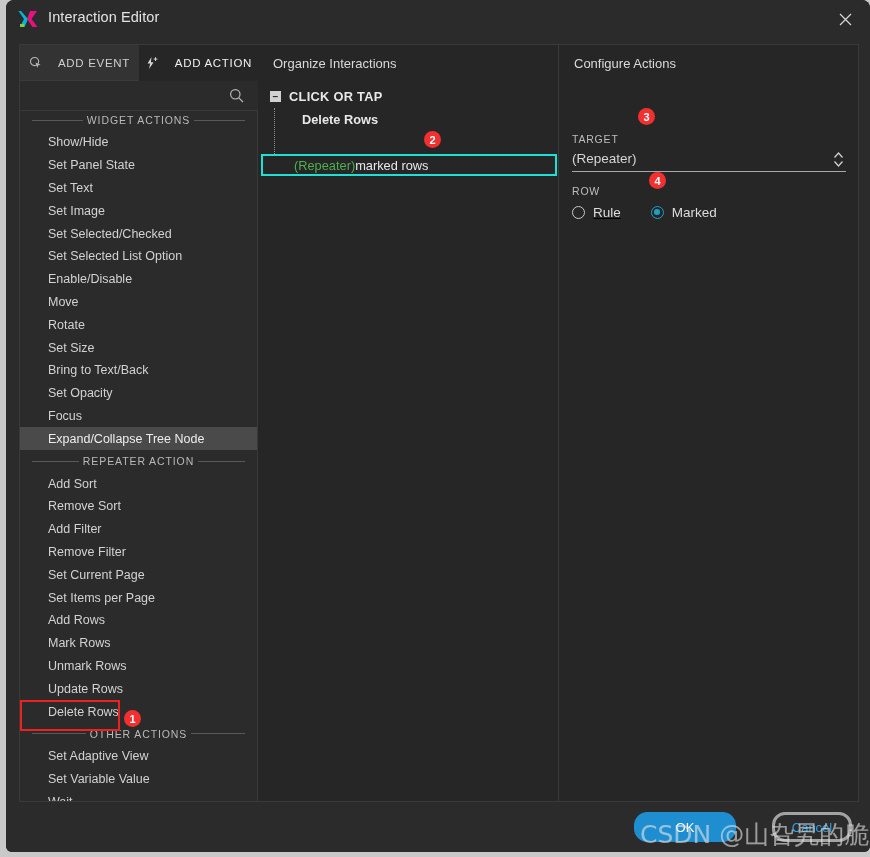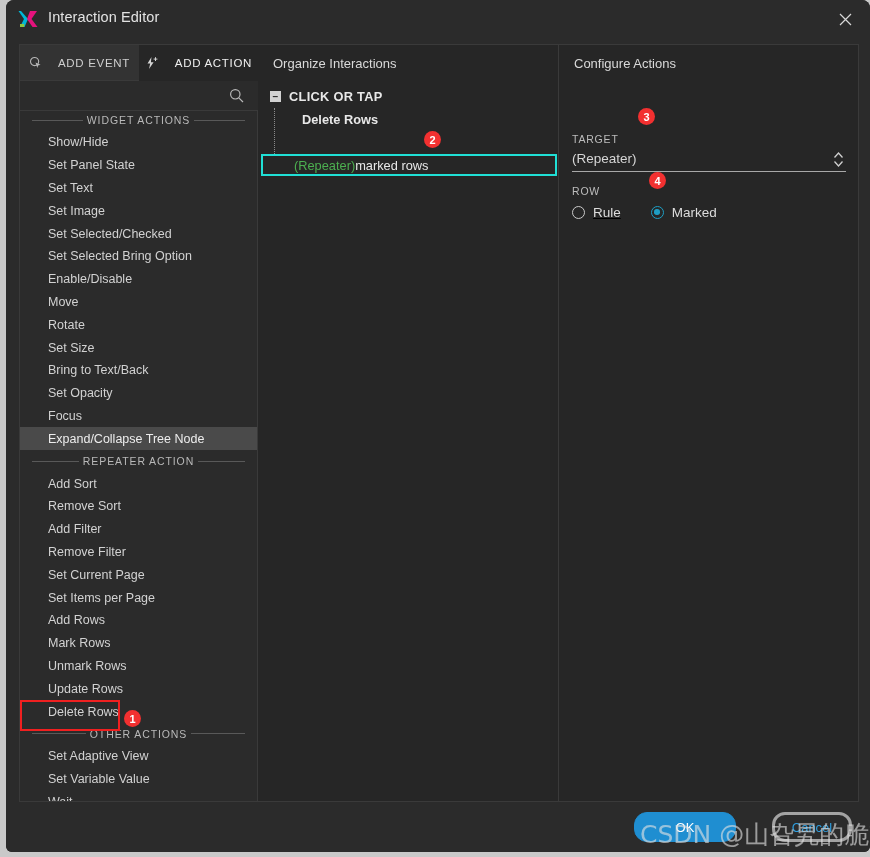--- a/index.html
+++ b/index.html
@@ -247,21 +247,21 @@
             <div class="group-hdr">
               <div class="ln"></div>
               <div class="gl">WIDGET ACTIONS</div>
               <div class="ln"></div>
             </div>
             <div class="item">Show/Hide</div>
             <div class="item">Set Panel State</div>
             <div class="item">Set Text</div>
             <div class="item">Set Image</div>
             <div class="item">Set Selected/Checked</div>
-            <div class="item">Set Selected Bring Option</div>
+            <div class="item">Set Selected List Option</div>
             <div class="item">Enable/Disable</div>
             <div class="item">Move</div>
             <div class="item">Rotate</div>
             <div class="item">Set Size</div>
             <div class="item">Bring to Text/Back</div>
             <div class="item">Set Opacity</div>
             <div class="item">Focus</div>
             <div class="item sel">Expand/Collapse Tree Node</div>
             <div class="group-hdr">
               <div class="ln"></div>

